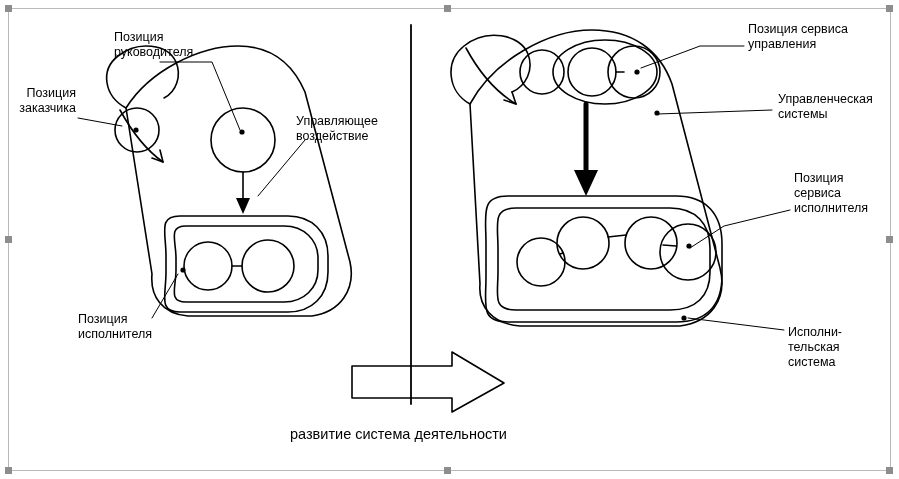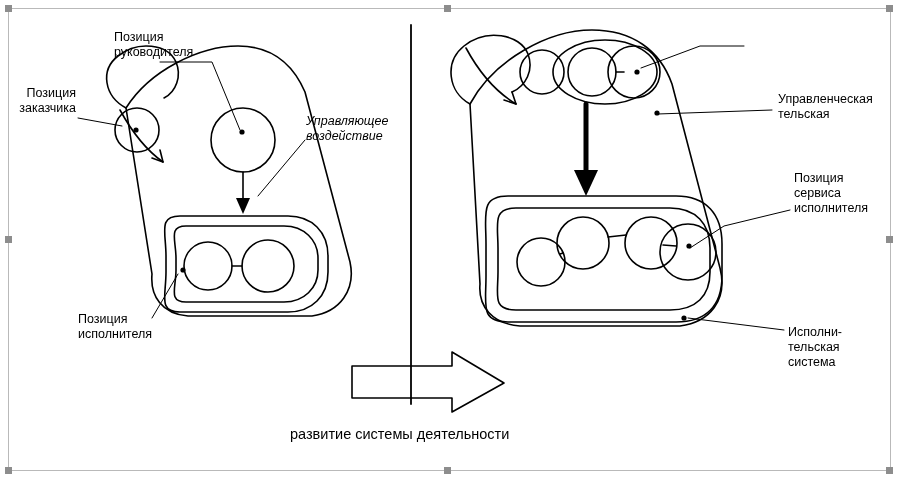--- a/index.html
+++ b/index.html
@@ -152,39 +152,41 @@
       </g>
     </g>
   </svg>
 
   <div class="lbl right" style="left:10px; top:86px; width:66px;">Позиция
 заказчика</div>
 
   <div class="lbl" style="left:114px; top:30px; width:120px;">Позиция
 руководителя</div>
 
-  <div class="lbl" style="left:306px; top:114px; width:118px;font-style:italic;">Управляющее
+  <div class="lbl" style="left:296px; top:114px; width:118px;">Управляющее
 воздействие</div>
 
   <div class="lbl" style="left:78px; top:312px; width:120px;">Позиция
 исполнителя</div>
 
+  <div class="lbl" style="left:748px; top:22px; width:150px;">Позиция сервиса
+управления</div>
 
   <div class="lbl" style="left:778px; top:92px; width:120px;">Управленческая
-тельская</div>
+системы</div>
 
   <div class="lbl" style="left:794px; top:171px; width:106px;">Позиция
 сервиса
 исполнителя</div>
 
   <div class="lbl" style="left:788px; top:325px; width:100px;">Исполни-
 тельская
 система</div>
 
-  <div class="lbl big" style="left:290px; top:425px; width:330px;">развитие системы деятельности</div>
+  <div class="lbl big" style="left:290px; top:425px; width:330px;">развитие система деятельности</div>
 
   <div class="handle" style="left:5px;   top:5px;"></div>
   <div class="handle" style="left:444px; top:5px;"></div>
   <div class="handle" style="left:886px; top:5px;"></div>
   <div class="handle" style="left:5px;   top:236px;"></div>
   <div class="handle" style="left:886px; top:236px;"></div>
   <div class="handle" style="left:5px;   top:467px;"></div>
   <div class="handle" style="left:444px; top:467px;"></div>
   <div class="handle" style="left:886px; top:467px;"></div>
 

